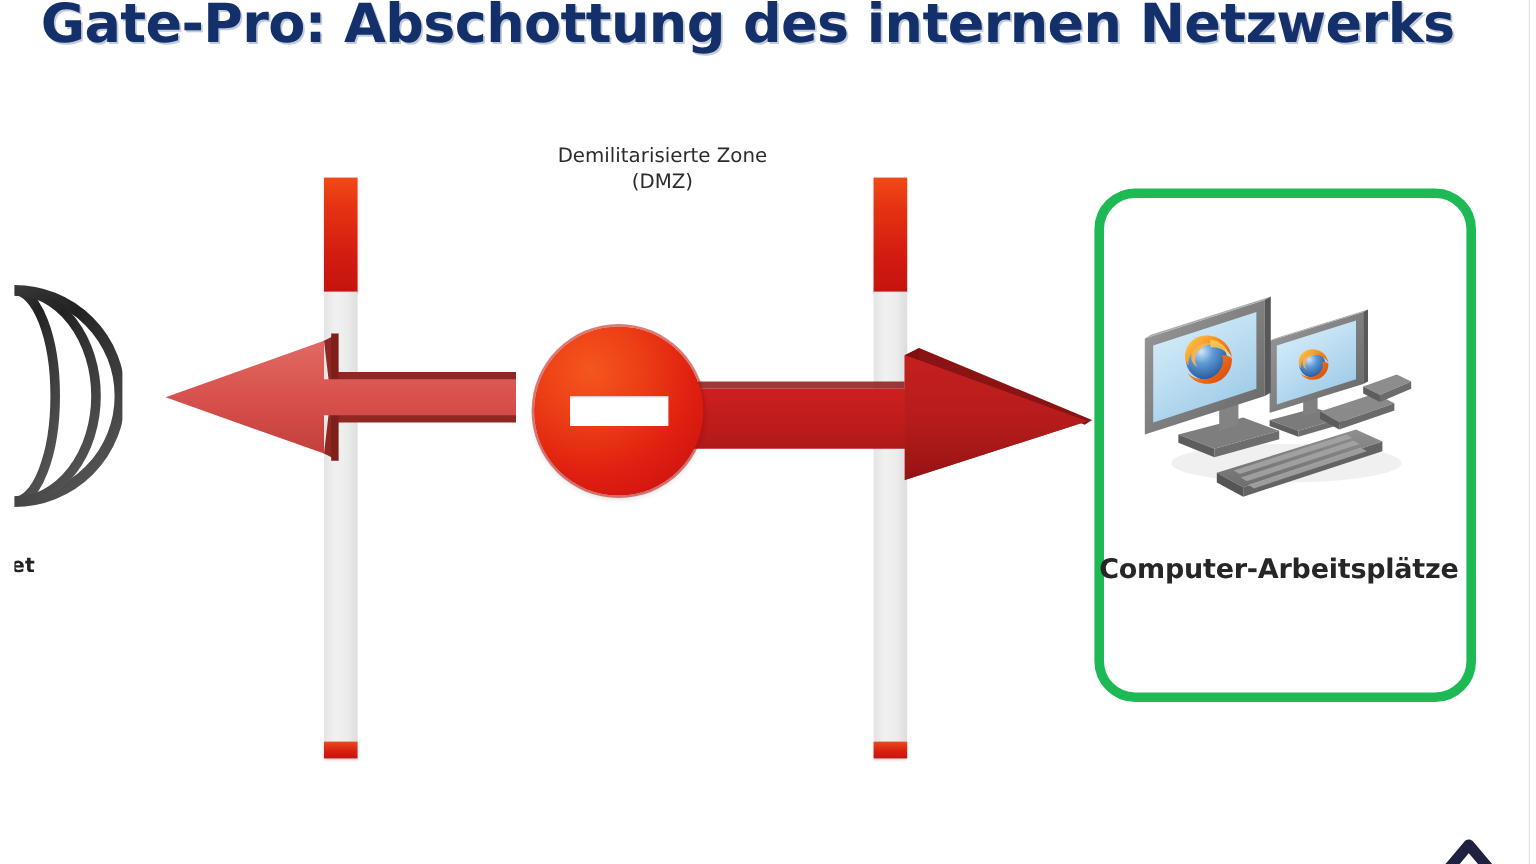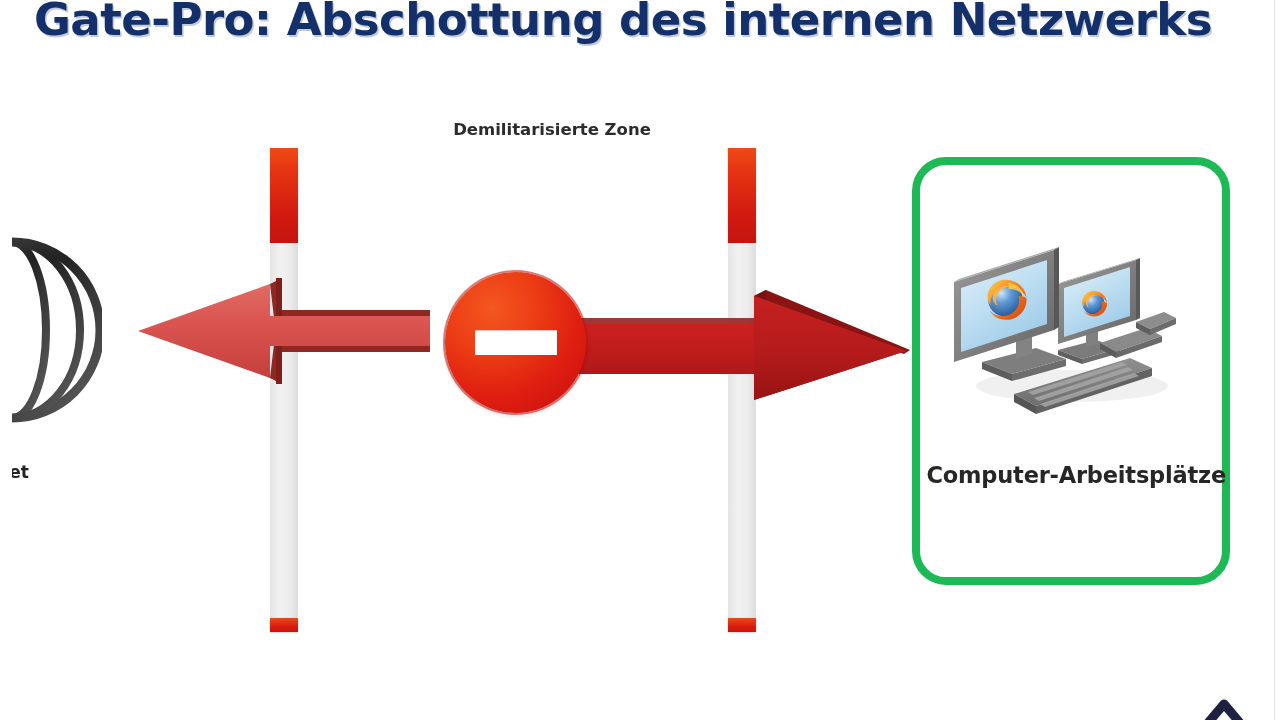--- a/index.html
+++ b/index.html
@@ -51,21 +51,21 @@
   }
 
   
   .dmz-label {
     position: absolute;
     top: 119px;
     left: 400px;
     width: 280px;
     text-align: center;
     font-family: "DejaVu Sans", sans-serif;
-    font-weight: bold;
+    font-weight: normal;
     font-size: 16.5px;
     color: #2b2b2b;
     line-height: 1.35;
   }
 
   
   .wall {
     position: absolute;
     width: 28px;
   }
@@ -160,21 +160,21 @@
     left: 928px;
     top: 190px;
     width: 262px;
     height: 262px;
   }
   .ws-label {
     position: absolute;
     left: 904px;
     top: 462px;
     width: 310px;
-    text-align: right;
+    text-align: left;
     font-family: "DejaVu Sans", sans-serif;
     font-weight: bold;
     font-size: 22.5px;
     color: #262626;
     letter-spacing: -0.2px;
   }
 
   
   .corner-mark {
     position: absolute;
@@ -188,20 +188,21 @@
 <body>
 
 <div id="slide">
 
   <div class="slide-edge"></div>
 
   <div class="title">Gate-Pro: Abschottung des internen Netzwerks</div>
 
   <div class="dmz-label">
     <div>Demilitarisierte Zone</div>
+    <div>(DMZ)</div>
   </div>
 
   <div class="wall" id="wall-left">
     <div class="cap top"></div>
     <div class="wall-body"></div>
     <div class="cap bottom"></div>
   </div>
 
   <div class="wall" id="wall-right">
     <div class="cap top"></div>

